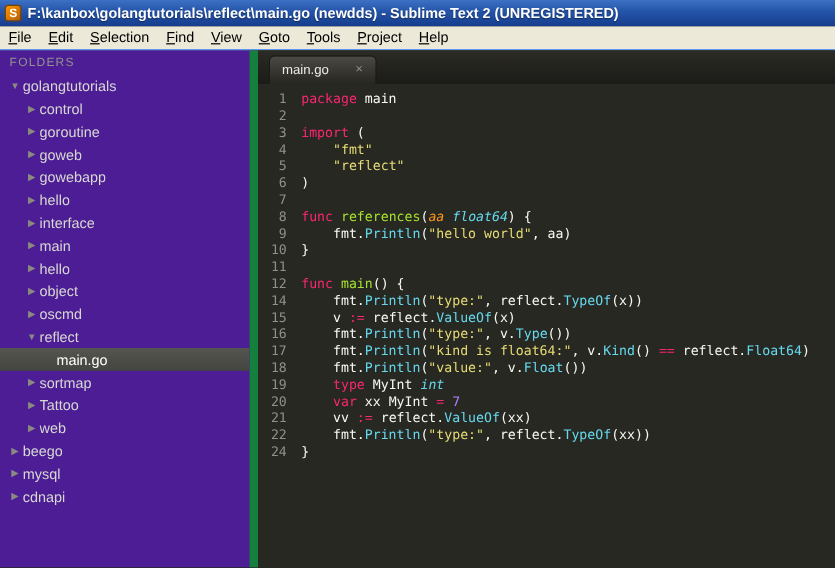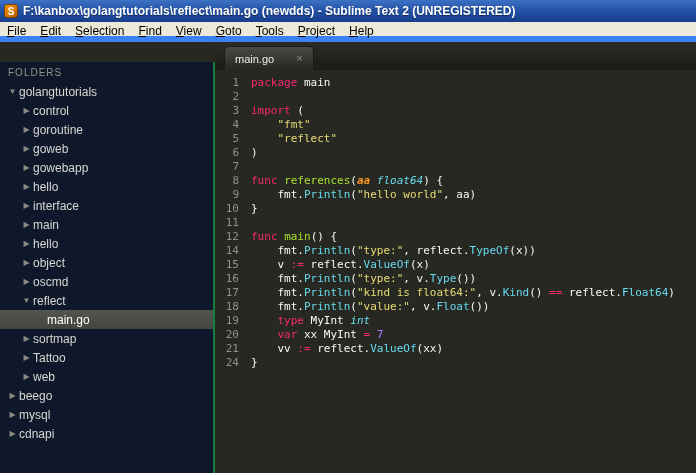--- a/index.html
+++ b/index.html
@@ -27,37 +27,36 @@
     border:1px solid #7a4100; border-radius:3px;
     color:#fff; font-size:10px; font-weight:bold;
     display:flex; align-items:center; justify-content:center;
     text-shadow:none; flex:0 0 auto;
   }
 
   
   .menubar {
     height:20px;
     background:#ece9d8;
-    border-bottom:6px solid #3b82f6;
+    border-bottom:1px solid #3b82f6;
     display:flex; align-items:stretch;
     font-size:12px; color:#000;
   }
   .menu-item { padding:0 7px; line-height:19px; cursor:default; }
   .menu-item .u { text-decoration:underline; }
 
   
   .main { position:absolute; top:42px; left:0; right:0; bottom:0; display:flex; }
 
   
   .sidebar {
     width:215px; flex:0 0 215px;
-    background:#0f172a;
-    border-right:2px solid #15803d;
+    background:#4c1d95;
+    border-right:7px solid #15803d;
     overflow:hidden;
-    margin-top:20px;
   }
   .folders-header {
     padding:5px 8px 4px 8px;
     font-size:10px; letter-spacing:1px;
     color:#93938b;
   }
   .tree-row {
     height:19px; display:flex; align-items:center;
     font-size:12px; color:#d8d8d2;
     white-space:nowrap; cursor:default;
@@ -111,21 +110,21 @@
   }
   .line-content { flex:1; color:#f8f8f2; }
 
   .tok-kw   { color:#f92672; }
   .tok-op   { color:#f92672; }
   .tok-fn   { color:#a6e22e; }
   .tok-type { color:#66d9ef; font-style:italic; }
   .tok-str  { color:#e6db74; }
   .tok-num  { color:#ae81ff; }
   .tok-call { color:#66d9ef; }
-  .tok-arg  { color:#fd971f; font-style:italic;font-weight:bold; }
+  .tok-arg  { color:#fd971f; font-style:italic; }
   .tok-plain{ color:#f8f8f2; }
 
   .caret {
     display:inline-block;
     width:1px; height:12px;
     background:#f8f8f0;
     vertical-align:text-bottom;
     margin-left:1px;
   }
 </style>
@@ -254,17 +253,18 @@
         <div class="code-line"><span class="gutter">11</span><span class="line-content"></span></div>
         <div class="code-line"><span class="gutter">12</span><span class="line-content"><span class="tok-kw">func</span><span class="tok-plain"> </span><span class="tok-fn">main</span><span class="tok-plain">() {</span></span></div>
         <div class="code-line"><span class="gutter">14</span><span class="line-content"><span class="tok-plain">    fmt.</span><span class="tok-call">Println</span><span class="tok-plain">(</span><span class="tok-str">"type:"</span><span class="tok-plain">, reflect.</span><span class="tok-call">TypeOf</span><span class="tok-plain">(x))</span></span></div>
         <div class="code-line"><span class="gutter">15</span><span class="line-content"><span class="tok-plain">    v </span><span class="tok-op">:=</span><span class="tok-plain"> reflect.</span><span class="tok-call">ValueOf</span><span class="tok-plain">(x)</span></span></div>
         <div class="code-line"><span class="gutter">16</span><span class="line-content"><span class="tok-plain">    fmt.</span><span class="tok-call">Println</span><span class="tok-plain">(</span><span class="tok-str">"type:"</span><span class="tok-plain">, v.</span><span class="tok-call">Type</span><span class="tok-plain">())</span></span></div>
         <div class="code-line"><span class="gutter">17</span><span class="line-content"><span class="tok-plain">    fmt.</span><span class="tok-call">Println</span><span class="tok-plain">(</span><span class="tok-str">"kind is float64:"</span><span class="tok-plain">, v.</span><span class="tok-call">Kind</span><span class="tok-plain">() </span><span class="tok-op">==</span><span class="tok-plain"> reflect.</span><span class="tok-call">Float64</span><span class="tok-plain">)</span></span></div>
         <div class="code-line"><span class="gutter">18</span><span class="line-content"><span class="tok-plain">    fmt.</span><span class="tok-call">Println</span><span class="tok-plain">(</span><span class="tok-str">"value:"</span><span class="tok-plain">, v.</span><span class="tok-call">Float</span><span class="tok-plain">())</span></span></div>
         <div class="code-line"><span class="gutter">19</span><span class="line-content"><span class="tok-plain">    </span><span class="tok-kw">type</span><span class="tok-plain"> MyInt </span><span class="tok-type">int</span></span></div>
         <div class="code-line"><span class="gutter">20</span><span class="line-content"><span class="tok-plain">    </span><span class="tok-kw">var</span><span class="tok-plain"> xx MyInt </span><span class="tok-op">=</span><span class="tok-plain"> </span><span class="tok-num">7</span></span></div>
         <div class="code-line"><span class="gutter">21</span><span class="line-content"><span class="tok-plain">    vv </span><span class="tok-op">:=</span><span class="tok-plain"> reflect.</span><span class="tok-call">ValueOf</span><span class="tok-plain">(xx)</span></span></div>
+        <div class="code-line"><span class="gutter">22</span><span class="line-content"><span class="tok-plain">    fmt.</span><span class="tok-call">Println</span><span class="tok-plain">(</span><span class="tok-str">"type:"</span><span class="tok-plain">, reflect.</span><span class="tok-call">TypeOf</span><span class="tok-plain">(xx))</span></span></div>
         <div class="code-line"><span class="gutter">24</span><span class="line-content"><span class="tok-plain">}</span></span></div>
       </div>
   </div>
 
 </div>
 
 </body></html>

